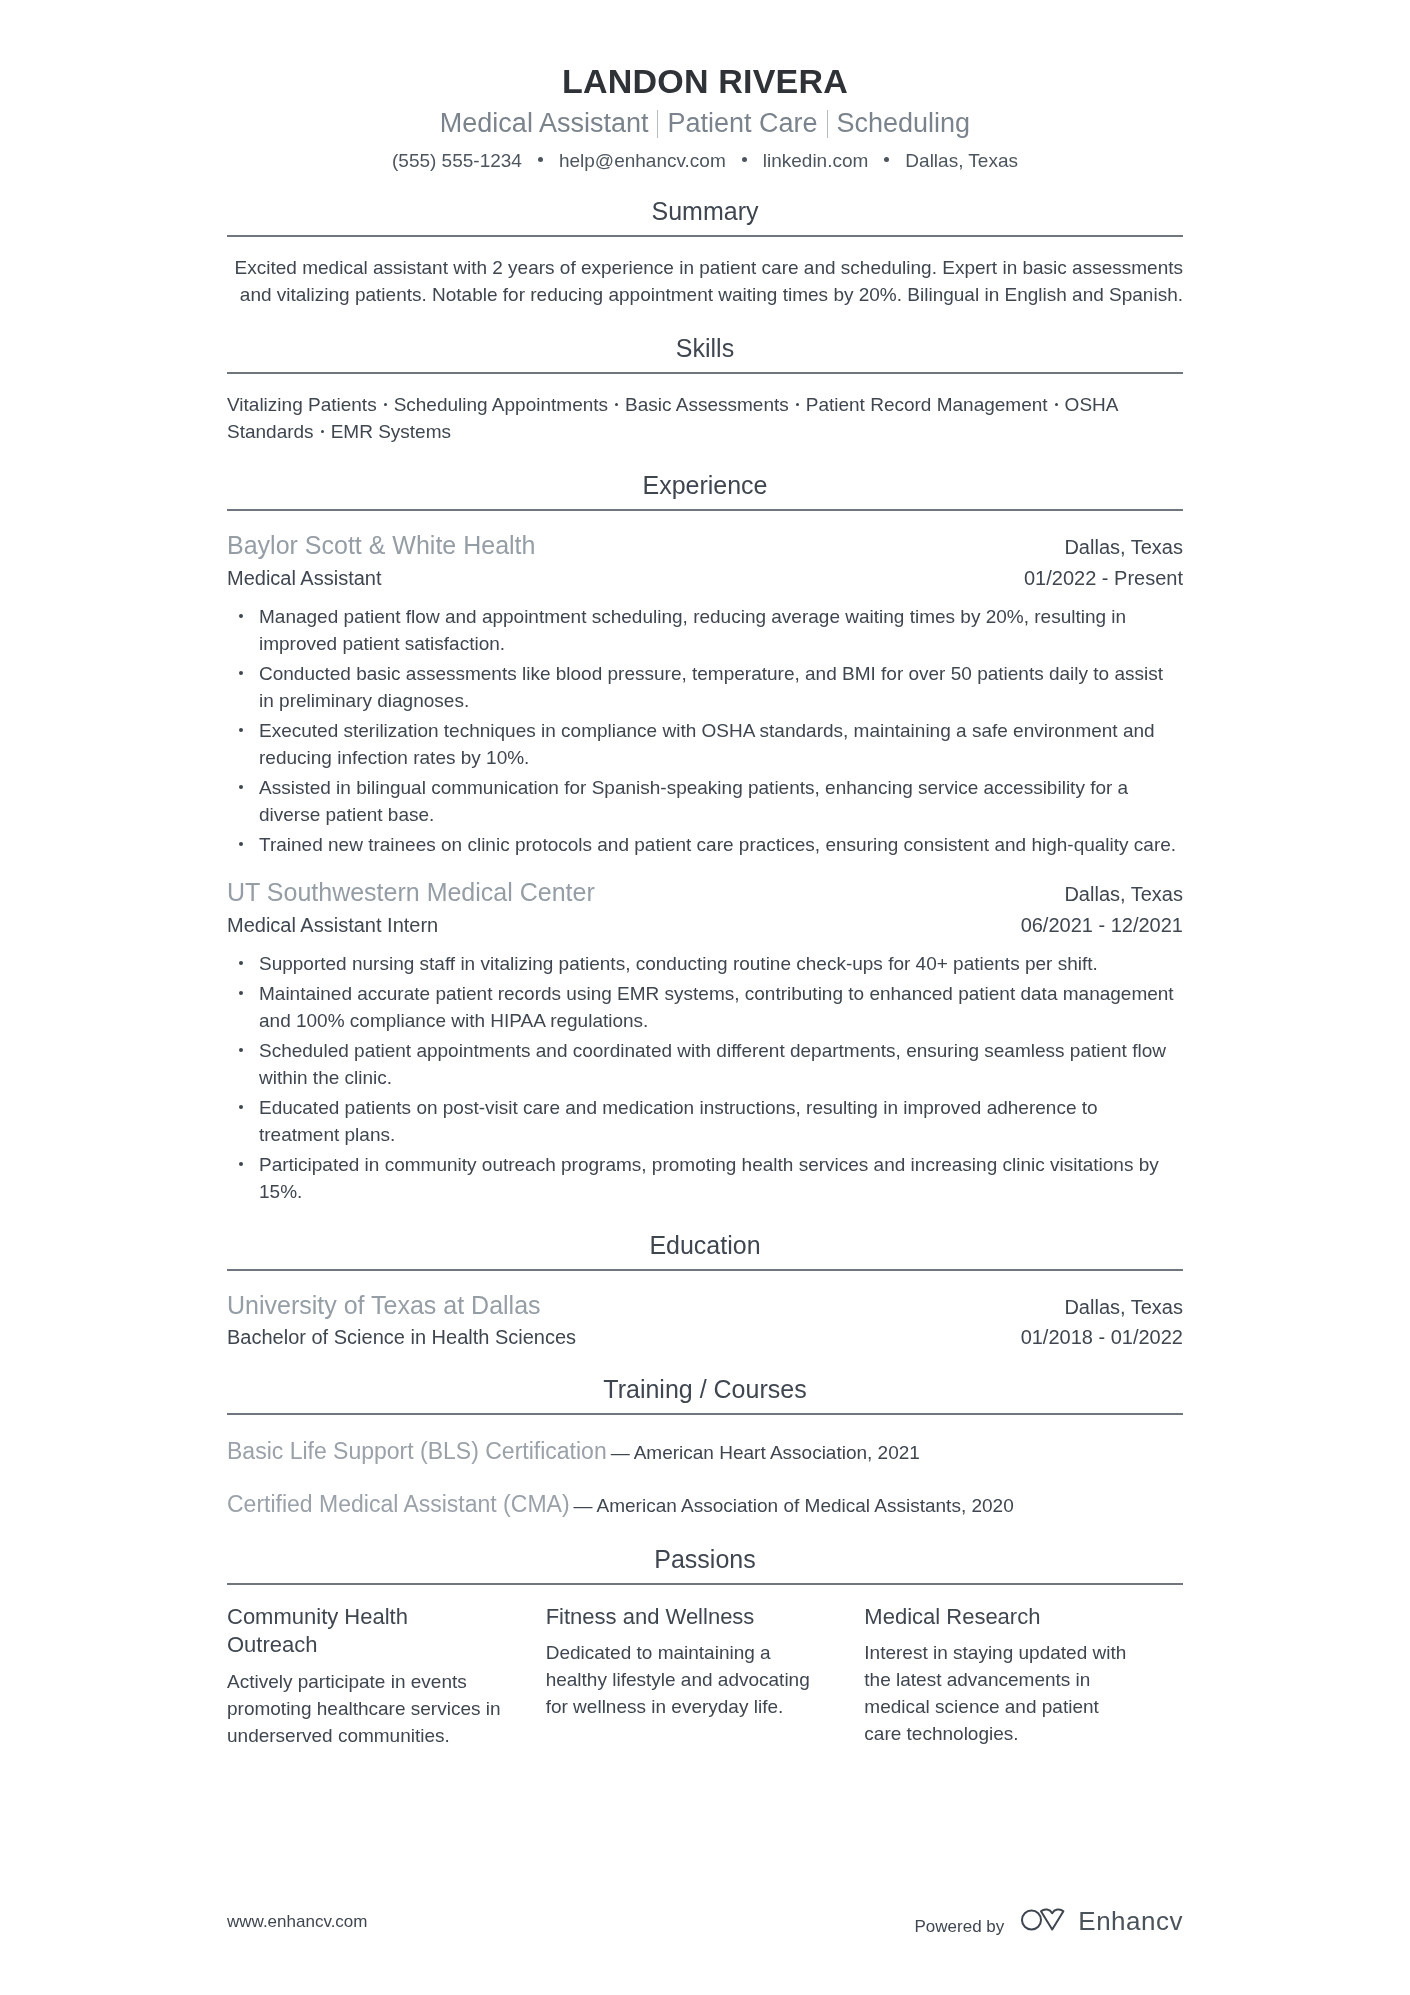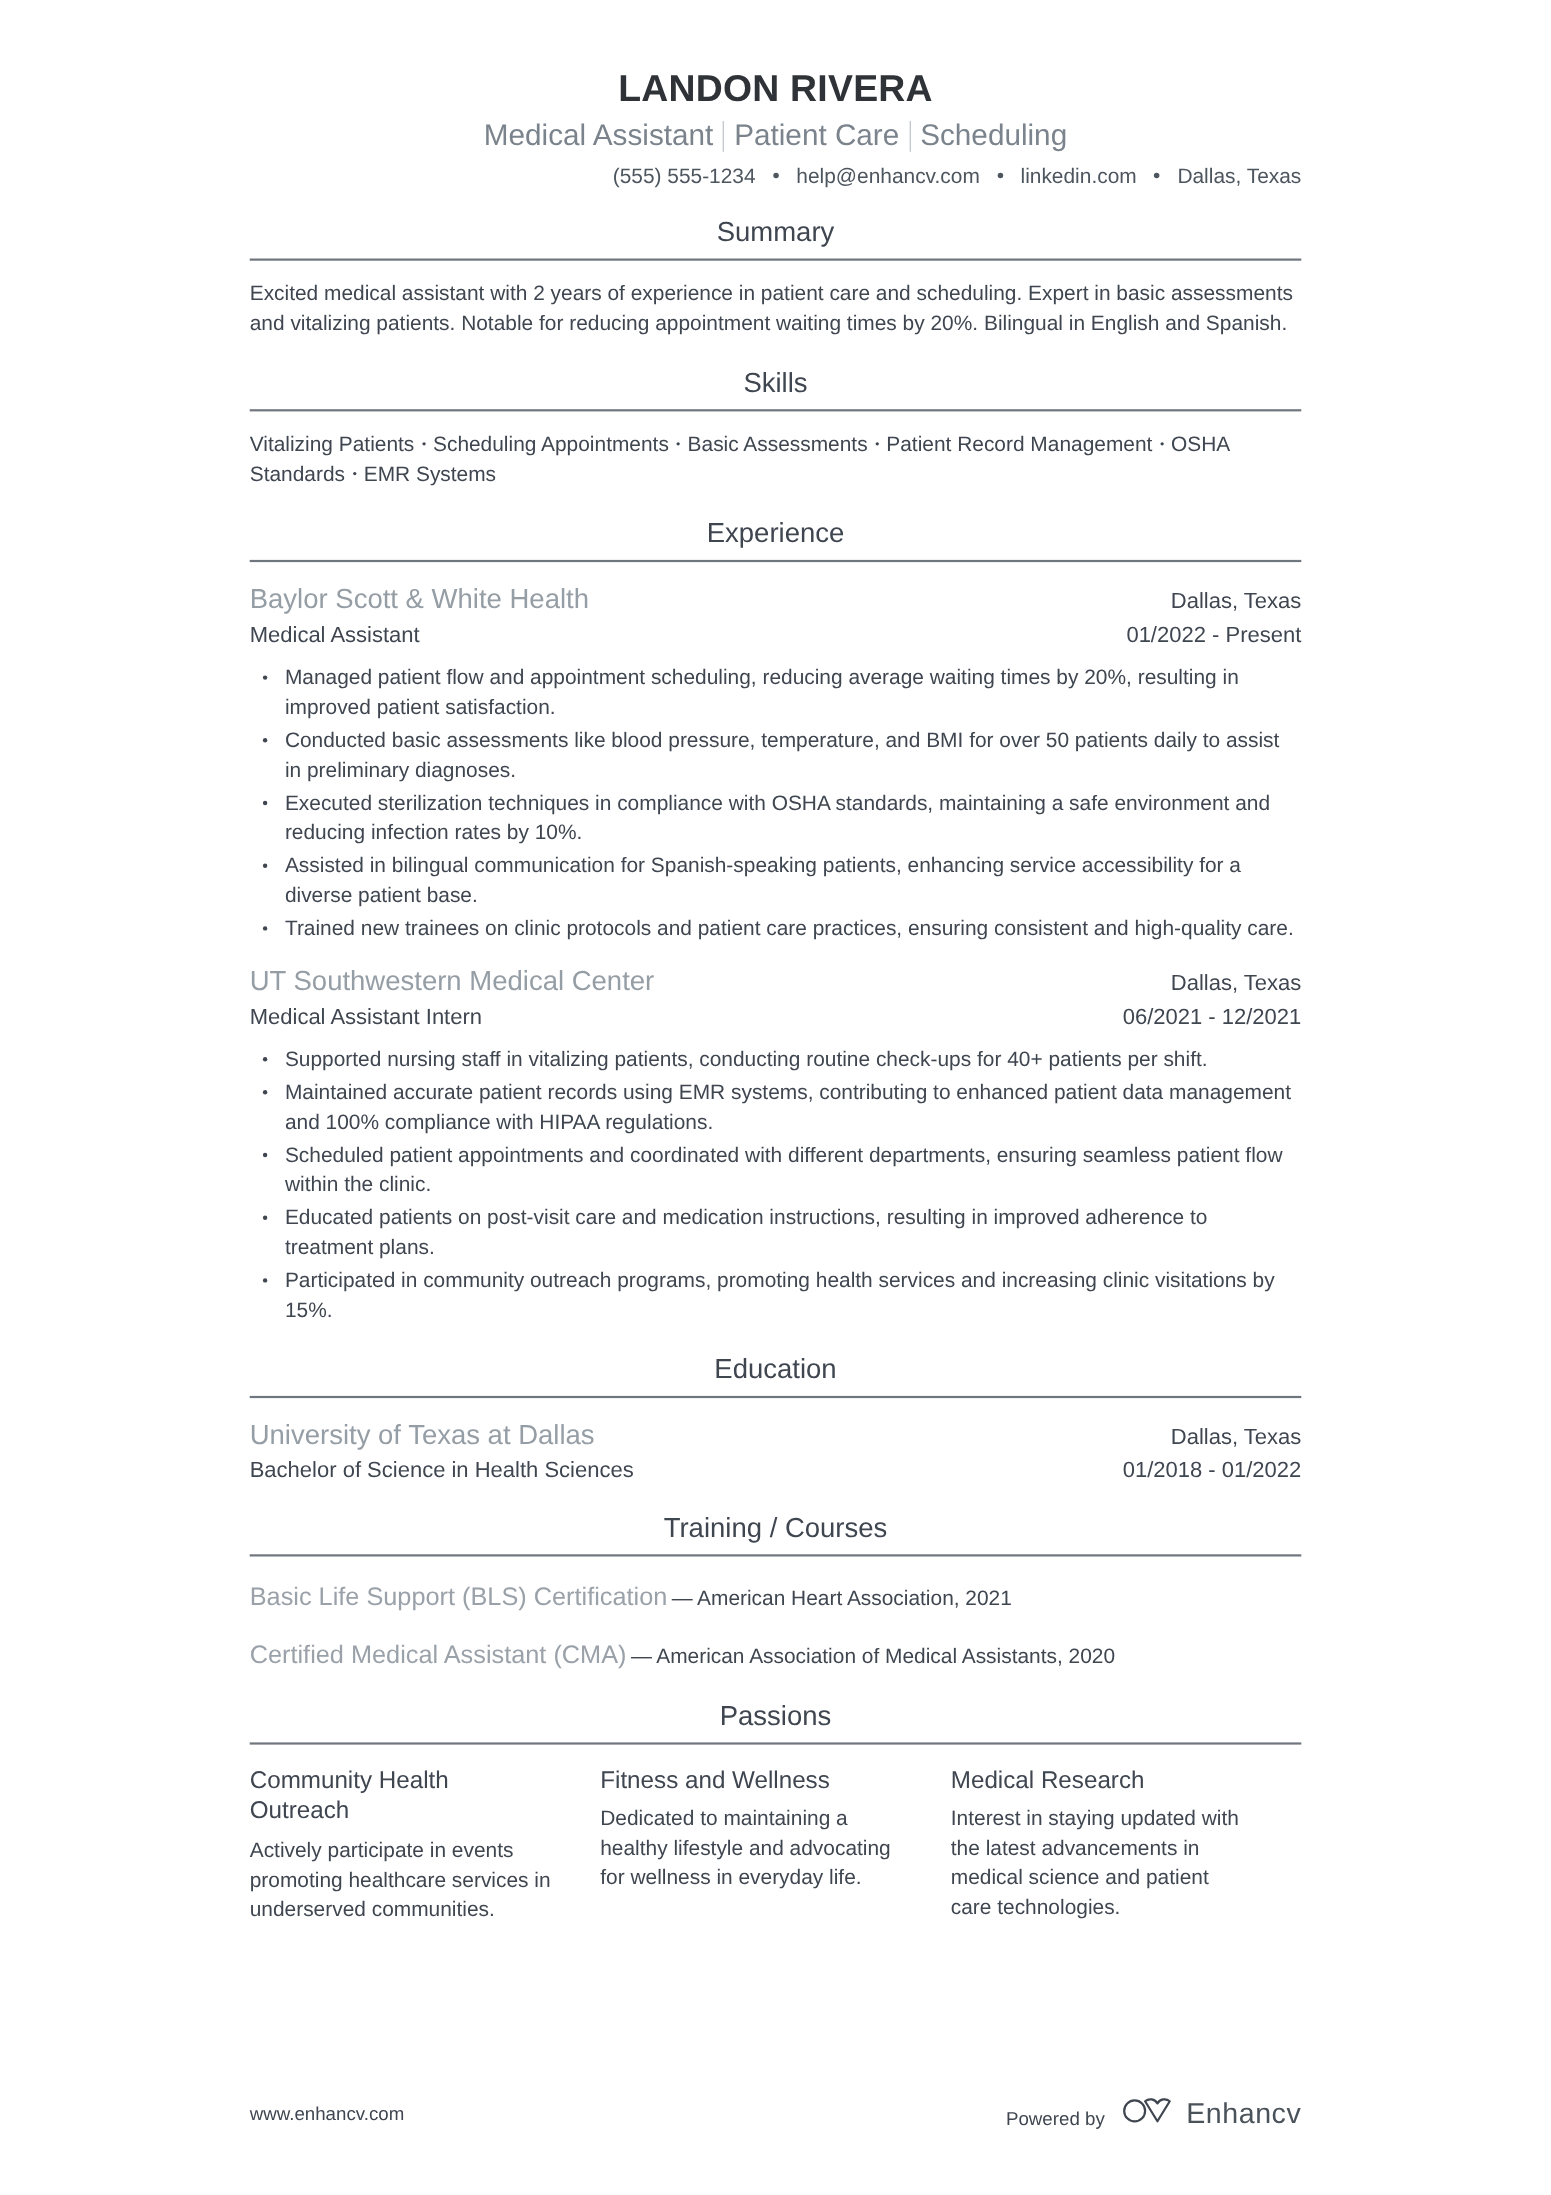--- a/index.html
+++ b/index.html
@@ -53,21 +53,21 @@
     display: inline-block;
     width: 1px;
     height: 28px;
     background: #b7bcc2;
   }
   .contact {
     margin-top: 9px;
     font-size: 19px;
     color: #4d555e;
     display: flex;
-    justify-content: flex-end;
+    justify-content: center;
     align-items: center;
     flex-wrap: wrap;
   }
   .contact .citem { white-space: nowrap; }
   .contact .cdot {
     display: inline-block;
     width: 5px;
     height: 5px;
     border-radius: 50%;
     background: #4d555e;
@@ -91,20 +91,21 @@
     border-top: 2px solid #6f767e;
     width: 100%;
   }
 
   .summary-text {
     margin-top: 17px;
     font-size: 19px;
     line-height: 1.45;
     color: #3f4650;
     max-width: 1175px;
+    text-align: right;
   }
 
   .skills-line {
     margin-top: 17px;
     font-size: 19px;
     color: #3f4650;
     line-height: 1.45;
   }
   .skills-line .sdot {
     display: inline-block;

